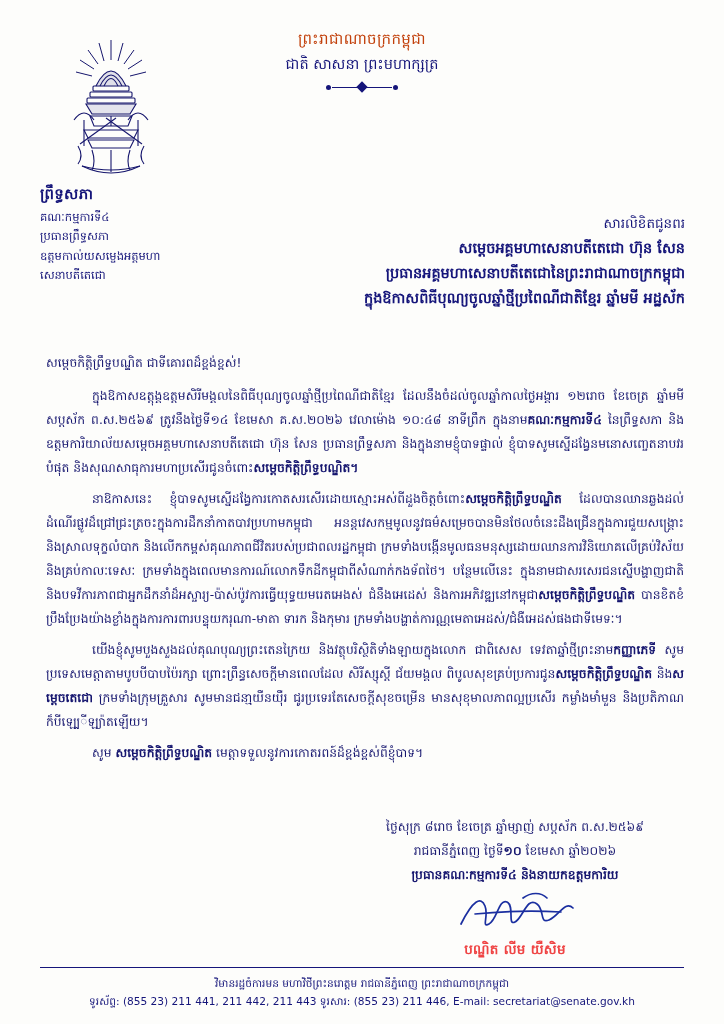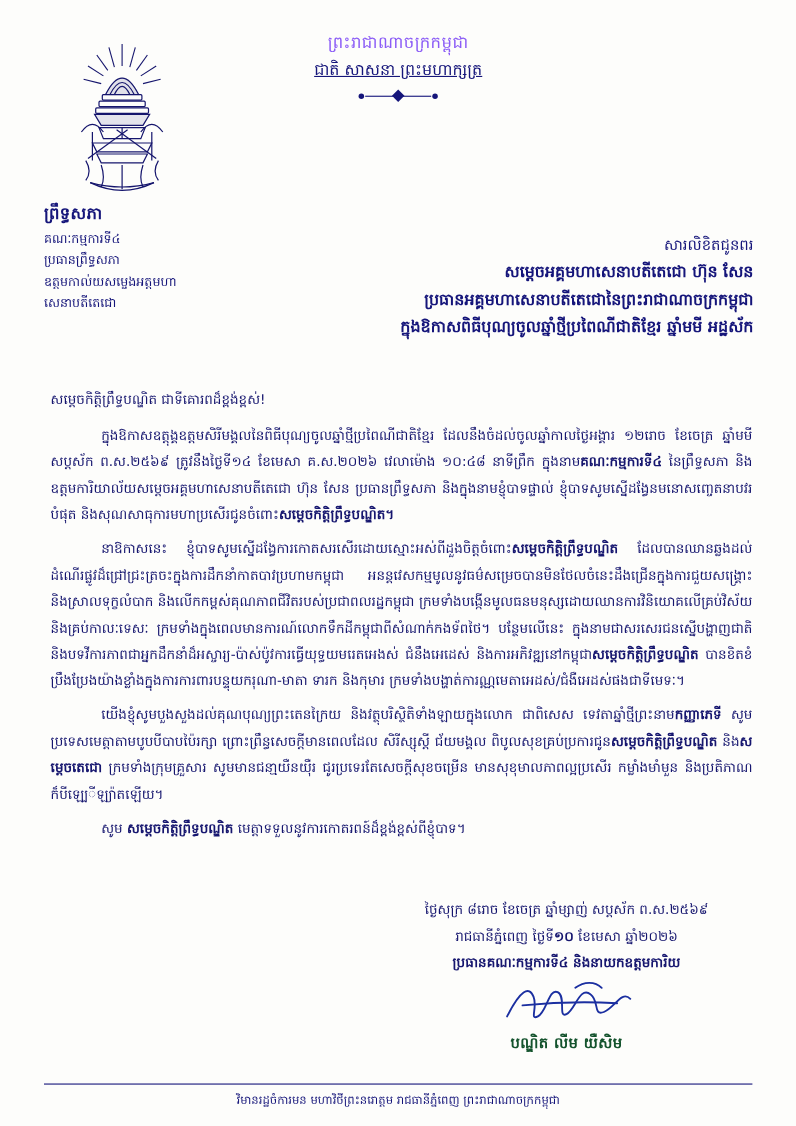--- a/index.html
+++ b/index.html
@@ -22,30 +22,29 @@
     background: #fdfdfb;
     box-sizing: border-box;
   }
   
   .header {
     text-align: center;
     padding-top: 28px;
   }
   .header .line1 {
     font-size: 15px;
-    color: #8b5cf6;
+    color: #c2410c;
     letter-spacing: .4px;
     line-height: 1.5;
   }
   .header .line2 {
     font-size: 14.5px;
     color: #15157a;
     line-height: 1.6;
     margin-top: 2px;
-    text-decoration: underline;
   }
   .deco {
     margin: 6px auto 0;
     width: 72px;
     height: 10px;
     position: relative;
   }
   .deco .bar {
     position: absolute;
     top: 5px;
@@ -162,21 +161,21 @@
     font-weight: bold;
   }
   .signature {
     height: 46px;
     position: relative;
     margin-top: 2px;
   }
   .sign-name {
     font-size: 13.5px;
     font-weight: bold;
-    color: #14532d;
+    color: #ef4444;
     letter-spacing: .3px;
   }
 
   
   .footer {
     position: absolute;
     left: 40px;
     right: 40px;
     bottom: 14px;
     text-align: center;
@@ -315,15 +314,16 @@
           <path d="M108 8 C116 2, 126 2, 132 8"></path>
         </g>
       </svg>
     </div>
     <div class="sign-name">បណ្ឌិត លីម យឺសិម</div>
   </div>
 
   <div class="footer">
     <div class="rule"></div>
     <div class="f1">វិមានរដ្ឋចំការមន មហាវិថីព្រះនរោត្តម រាជធានីភ្នំពេញ ព្រះរាជាណាចក្រកម្ពុជា</div>
+    <div class="f2">ទូរស័ព្ទ: (855 23) 211 441, 211 442, 211 443 ទូរសារ: (855 23) 211 446, E-mail: secretariat@senate.gov.kh</div>
   </div>
 
 </div>
 
 </body></html>

